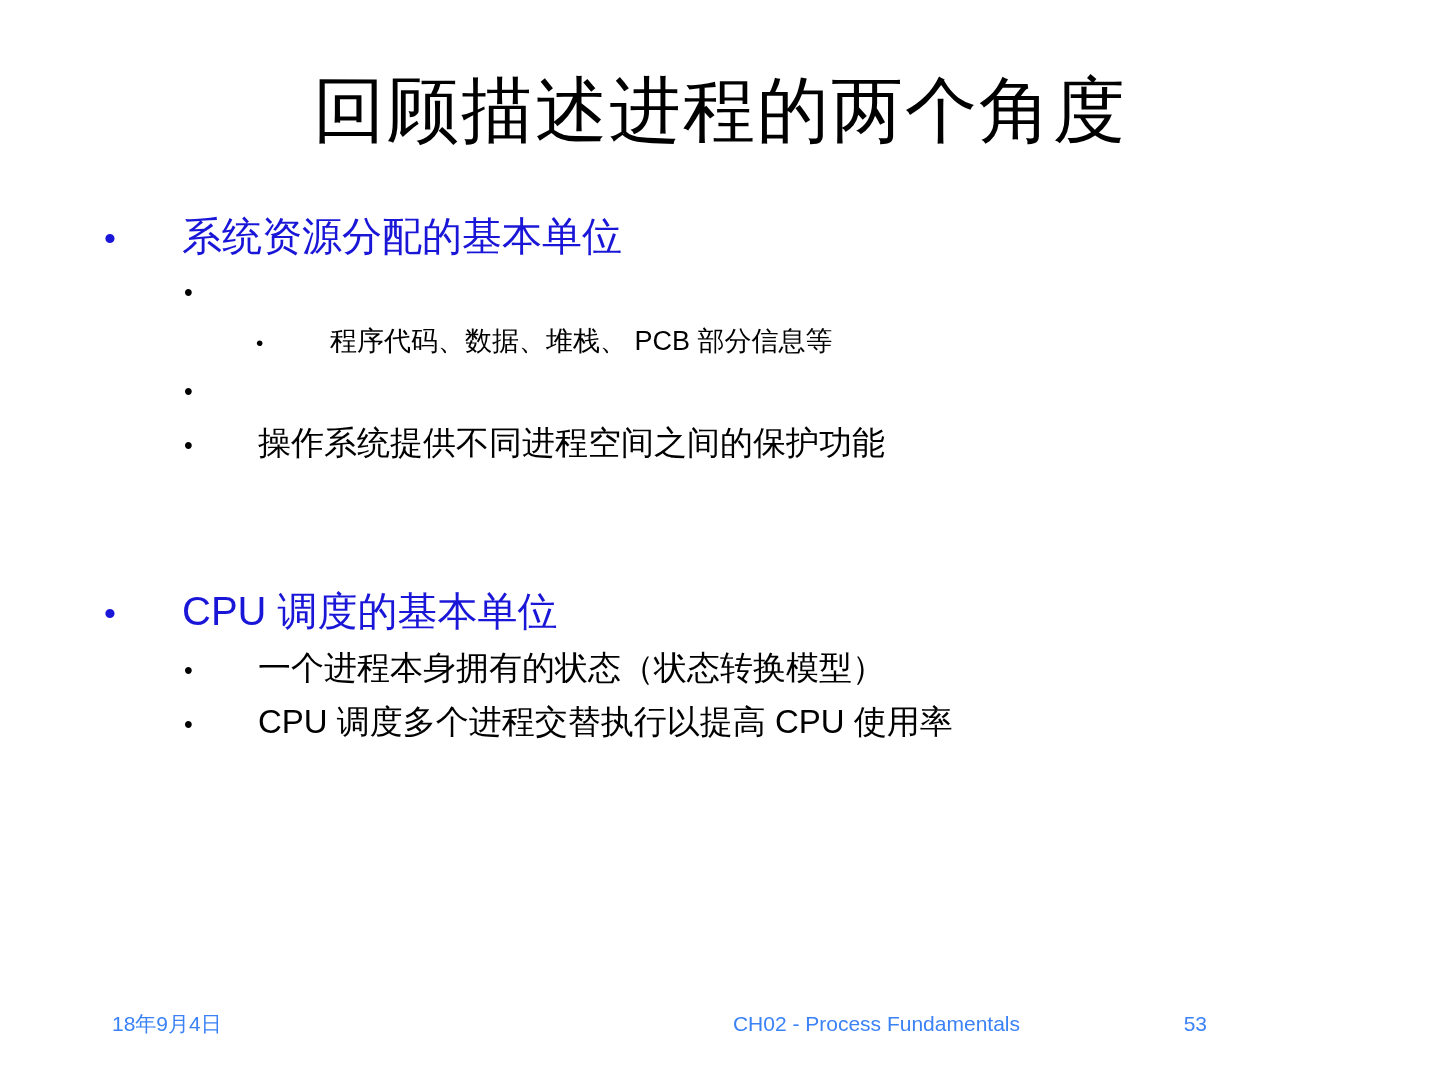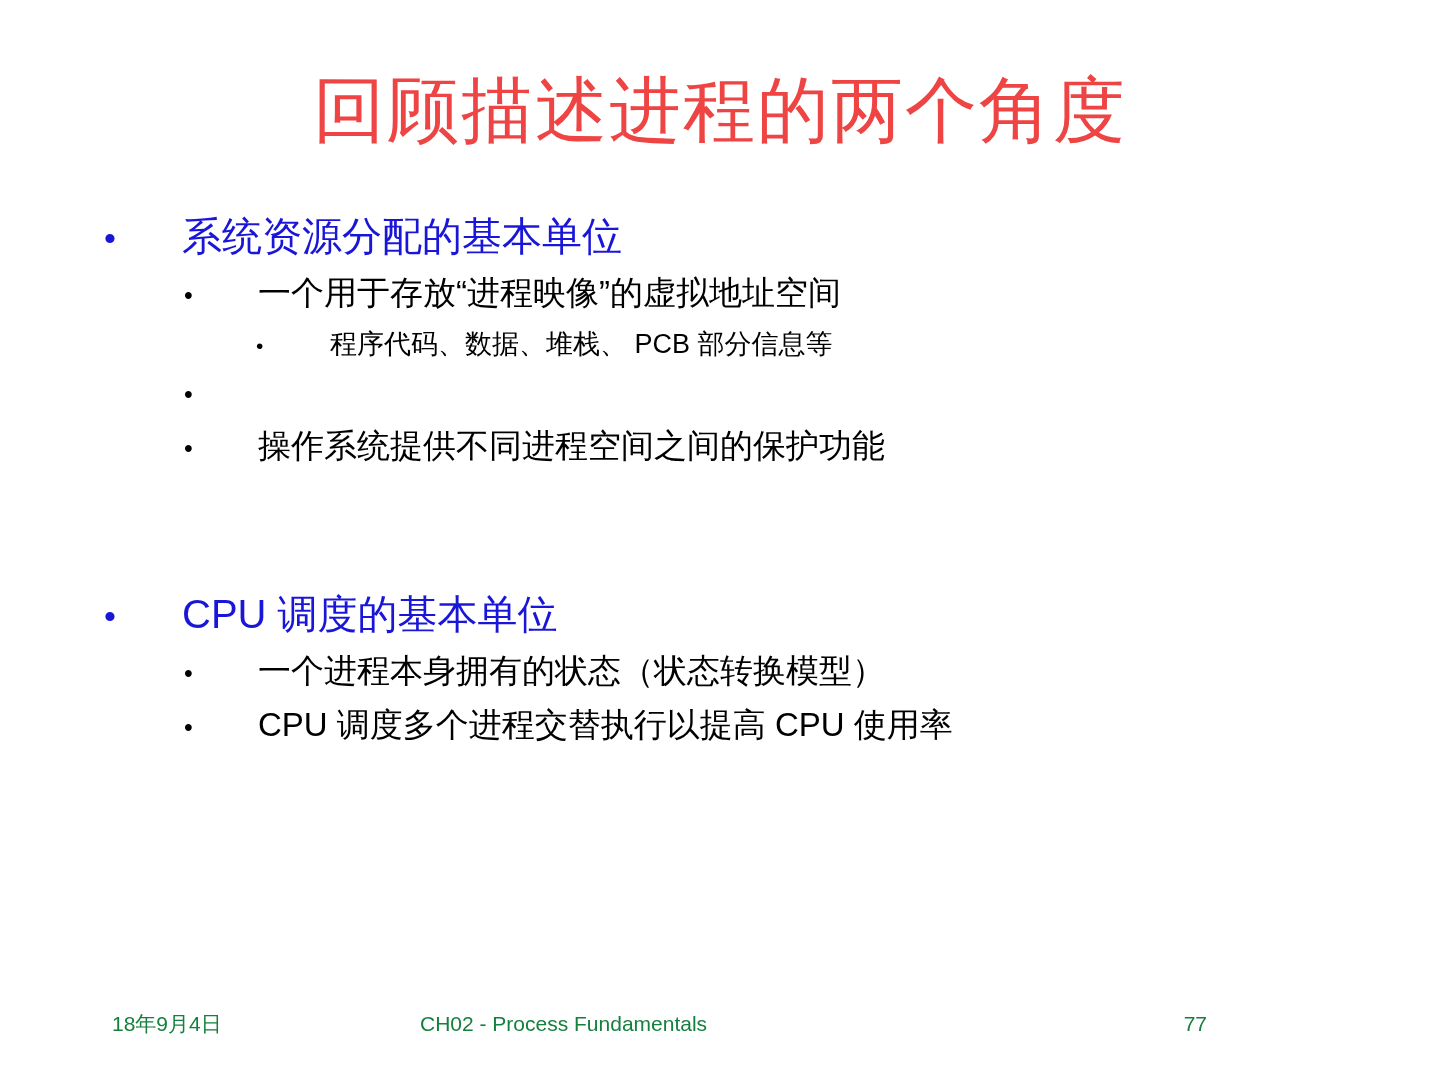--- a/index.html
+++ b/index.html
@@ -28,21 +28,21 @@
   
   #slide-title {
     position: absolute;
     left: 72px;
     top: 62px;
     width: 1296px;
     text-align: center;
     font-size: 72px;
     line-height: 96px;
     font-weight: 400;
-    color: #ef4444;
+    color: #000000;
     letter-spacing: 2px;
     white-space: nowrap;
   }
 
   
   #body-list {
     position: absolute;
     left: 104px;
     top: 208px;
     width: 1260px;
@@ -106,36 +106,36 @@
     height: 112px;
   }
 
   
   #footer {
     position: absolute;
     left: 0;
     top: 1010px;
     width: 1319px;
     height: 44px;
-    color: #15803d;
+    color: #3b82f6;
     font-size: 21px;
     line-height: 28px;
   }
   #footer-date {
     position: absolute;
     left: 112px;
     top: 0;
     text-align: left;
   }
   #footer-center {
     position: absolute;
     left: 420px;
     top: 0;
     width: 600px;
-    text-align: left;
+    text-align: right;
   }
   #footer-page {
     position: absolute;
     right: 112px;
     top: 0;
     text-align: right;
   }
 </style>
 </head>
 <body>
@@ -146,21 +146,20 @@
 
   <div id="body-list">
 
     <div class="bullet-row lvl1">
       <span class="bullet-mark">•</span>
       <span class="bullet-text">系统资源分配的基本单位</span>
     </div>
 
     <div class="bullet-row lvl2">
       <span class="bullet-mark">•</span>
-      <span class="bullet-text">一个用于存放“进程映像”的虚拟地址空间</span>
     </div>
 
     <div class="bullet-row lvl3">
       <span class="bullet-mark">•</span>
       <span class="bullet-text">程序代码、数据、堆栈、 PCB 部分信息等</span>
     </div>
 
     <div class="bullet-row lvl2">
       <span class="bullet-mark">•</span>
     </div>
@@ -185,16 +184,16 @@
     <div class="bullet-row lvl2">
       <span class="bullet-mark">•</span>
       <span class="bullet-text">CPU 调度多个进程交替执行以提高 CPU 使用率</span>
     </div>
 
   </div>
 
   <div id="footer">
     <div id="footer-date">18年9月4日</div>
     <div id="footer-center">CH02 - Process Fundamentals</div>
-    <div id="footer-page">77</div>
+    <div id="footer-page">53</div>
   </div>
 
 </div>
 
 </body></html>

